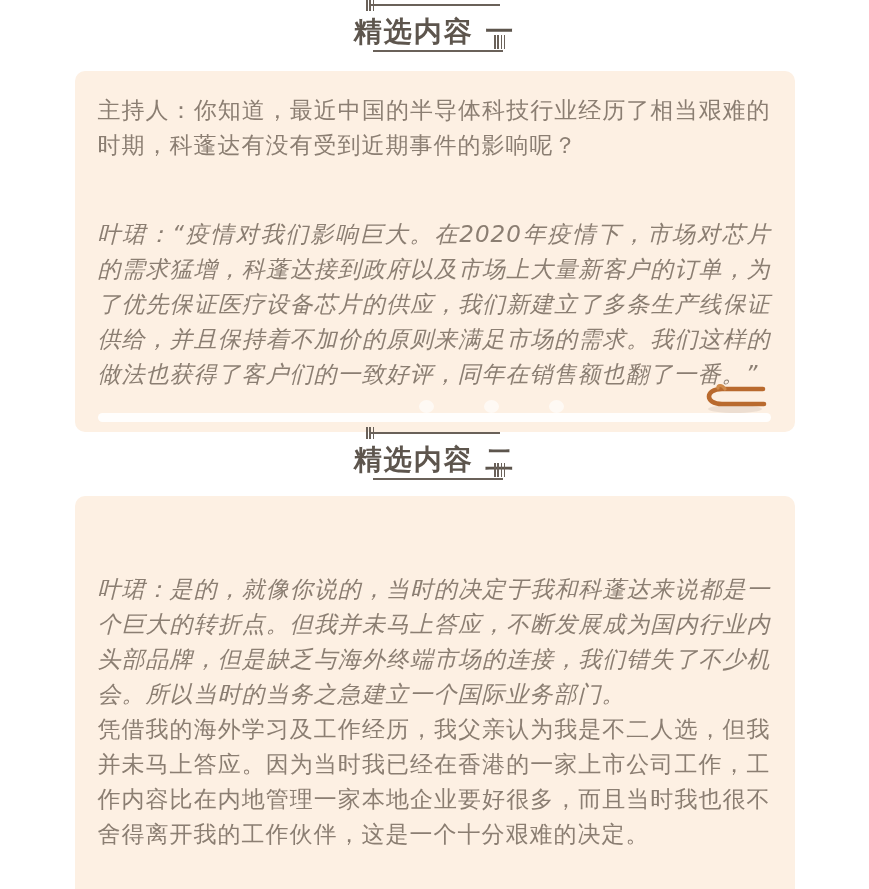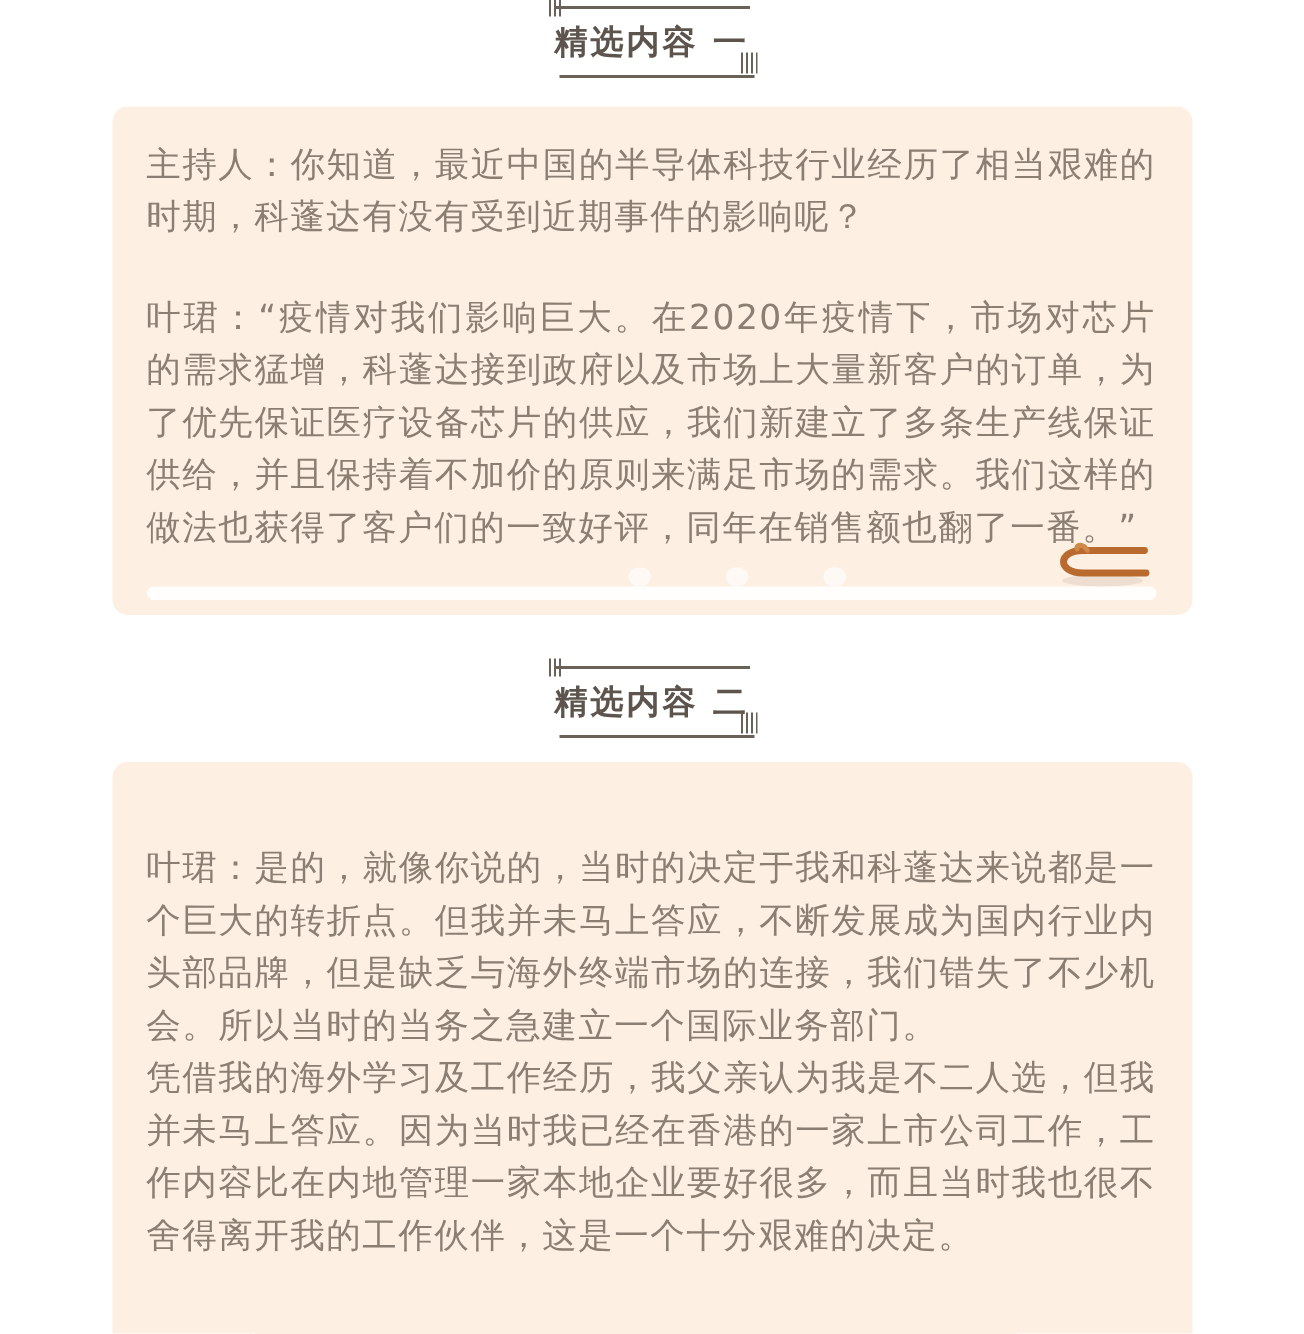--- a/index.html
+++ b/index.html
@@ -20,48 +20,48 @@
 
   
   .seal{position:relative;width:130px;margin:0 auto;height:64px;}
   .seal-line-top{position:absolute;top:0;left:0;width:100%;height:2px;background:var(--line);}
   .seal-hash-left{
     position:absolute;top:-5px;left:-4px;width:10px;height:12px;
     background:repeating-linear-gradient(90deg,var(--line) 0 1.6px,transparent 1.6px 3.3px);
   }
   .seal-title{
     position:absolute;top:9px;left:50%;transform:translateX(-50%);
-    font-size:22px;font-weight:bold;letter-spacing:2px;white-space:nowrap;
+    font-size:28px;font-weight:bold;letter-spacing:2px;white-space:nowrap;
     color:var(--badge-text);
   }
   .seal-line-bottom{position:absolute;top:46px;left:3px;width:100%;height:2px;background:var(--line);}
   .seal-hash-right{
     position:absolute;top:31px;right:-5px;width:11px;height:14px;
     background:repeating-linear-gradient(90deg,var(--line) 0 1.6px,transparent 1.6px 3.3px);
   }
   .seal-drop{
     position:absolute;top:42px;right:-6px;width:12px;height:26px;
     background:var(--pink);border-radius:5px 5px 7px 7px;z-index:-1;
   }
-  .seal.second{margin-top:34px;text-decoration:underline;}
+  .seal.second{text-decoration:underline;}
   .seal.first{margin-top:4px;}
 
   
   .card{
     width:720px;margin:0 auto;background:var(--card-bg);
     border-radius:10px;position:relative;
     padding:22px 24px 40px 23px;
   }
   .card-1{margin-top:3px;min-height:305px;}
   .card-2{min-height:430px;}
   .para{
     font-size:23px;line-height:35px;color:var(--text);
     letter-spacing:1px;text-align:justify;
   }
-  .para-gap{margin-top:32px;}
+  .para-gap{margin-top:54px;font-style:italic;}
 
   
   .dots{position:absolute;left:344px;bottom:19px;display:flex;gap:50px;}
   .dot{width:15px;height:13px;border-radius:50%;background:rgba(255,255,255,0.6);}
   .white-bar{
     position:absolute;left:23px;right:24px;bottom:10px;height:9px;
     border-radius:5px;background:rgba(255,255,255,0.92);
   }
   .paperclip{position:absolute;right:26px;bottom:18px;width:64px;height:34px;}
 </style>

